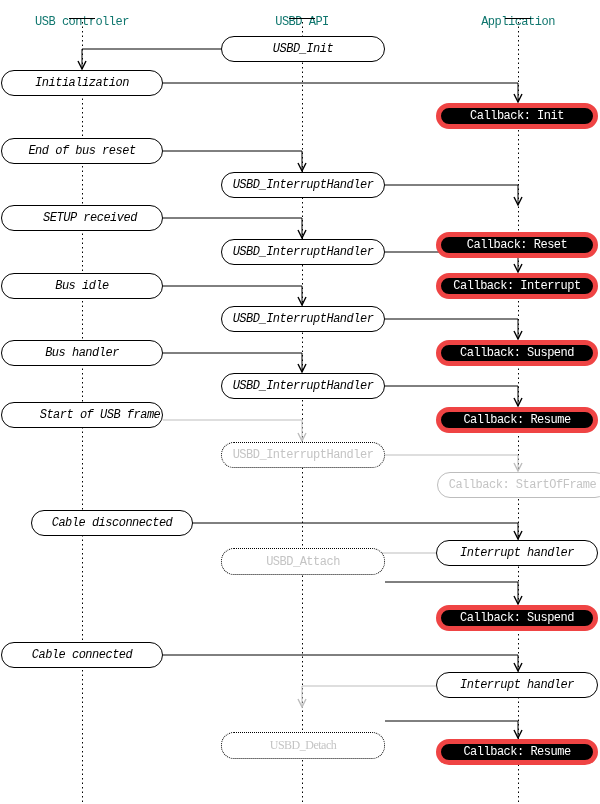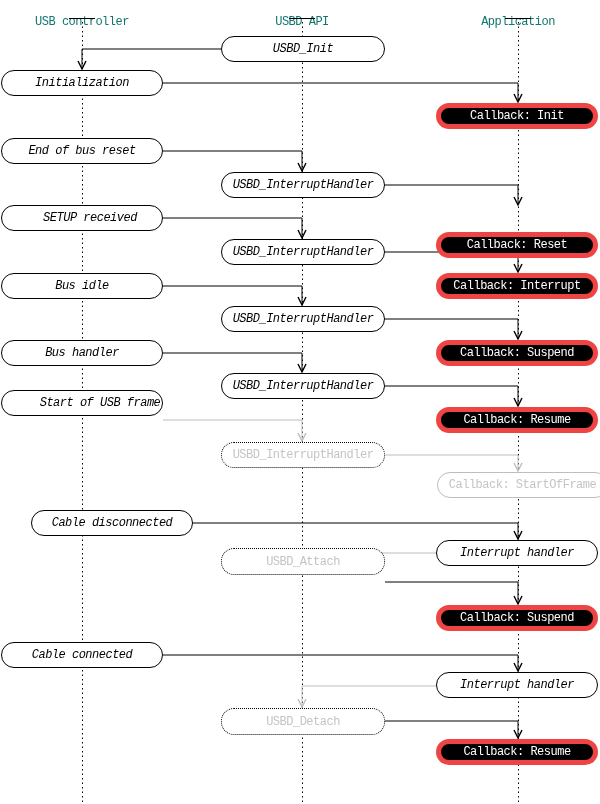--- a/index.html
+++ b/index.html
@@ -80,26 +80,26 @@
       <div class="node outline" style="left: 221px; top: 172px; width: 164px; height: 26px;">USBD_InterruptHandler</div>
       <div class="node outline" style="left: 1px; top: 205px; width: 162px; height: 26px; padding-left: 16px;">SETUP received</div>
       <div class="node filled" style="left: 436px; top: 202px; width: 162px; height: 26px; margin-top: 30px;">Callback: Reset</div>
       <div class="node outline" style="left: 221px; top: 239px; width: 164px; height: 26px;">USBD_InterruptHandler</div>
       <div class="node outline" style="left: 1px; top: 273px; width: 162px; height: 26px;">Bus idle</div>
       <div class="node filled" style="left: 436px; top: 273px; width: 162px; height: 26px;">Callback: Interrupt</div>
       <div class="node outline" style="left: 221px; top: 306px; width: 164px; height: 26px;">USBD_InterruptHandler</div>
       <div class="node outline" style="left: 1px; top: 340px; width: 162px; height: 26px;">Bus handler</div>
       <div class="node filled" style="left: 436px; top: 340px; width: 162px; height: 26px;">Callback: Suspend</div>
       <div class="node outline" style="left: 221px; top: 373px; width: 164px; height: 26px;">USBD_InterruptHandler</div>
-      <div class="node outline" style="left: 1px; top: 390px; width: 162px; height: 26px; padding-left: 36px;">Start of USB frame</div>
+      <div class="node outline" style="left: 1px; top: 402px; width: 162px; height: 26px; padding-left: 36px;">Start of USB frame</div>
       <div class="node filled" style="left: 436px; top: 407px; width: 162px; height: 26px;">Callback: Resume</div>
       <div class="node muted-dotted" style="left: 221px; top: 442px; width: 164px; height: 26px;">USBD_InterruptHandler</div>
       <div class="node muted-outline" style="left: 437px; top: 472px; width: 171px; height: 26px;">Callback: StartOfFrame</div>
       <div class="node outline" style="left: 1px; top: 510px; width: 162px; height: 26px; margin-left: 30px;">Cable disconnected</div>
       <div class="node outline" style="left: 436px; top: 540px; width: 162px; height: 26px;">Interrupt handler</div>
       <div class="node muted-dotted" style="left: 221px; top: 536px; width: 164px; height: 27px; margin-top: 12px;">USBD_Attach</div>
       <div class="node filled" style="left: 436px; top: 605px; width: 162px; height: 26px;">Callback: Suspend</div>
       <div class="node outline" style="left: 1px; top: 642px; width: 162px; height: 26px;">Cable connected</div>
       <div class="node outline" style="left: 436px; top: 672px; width: 162px; height: 26px;">Interrupt handler</div>
-      <div class="node muted-dotted" style="left: 221px; top: 708px; width: 164px; height: 27px;">USBD_Detach</div>
+      <div class="node muted-dotted" style="left: 221px; top: 732px; width: 164px; height: 27px; font-family: Liberation Serif, serif;">USBD_Detach</div>
       <div class="node filled" style="left: 436px; top: 739px; width: 162px; height: 26px;">Callback: Resume</div>
     </div>
 </div>
 
 </body></html>

